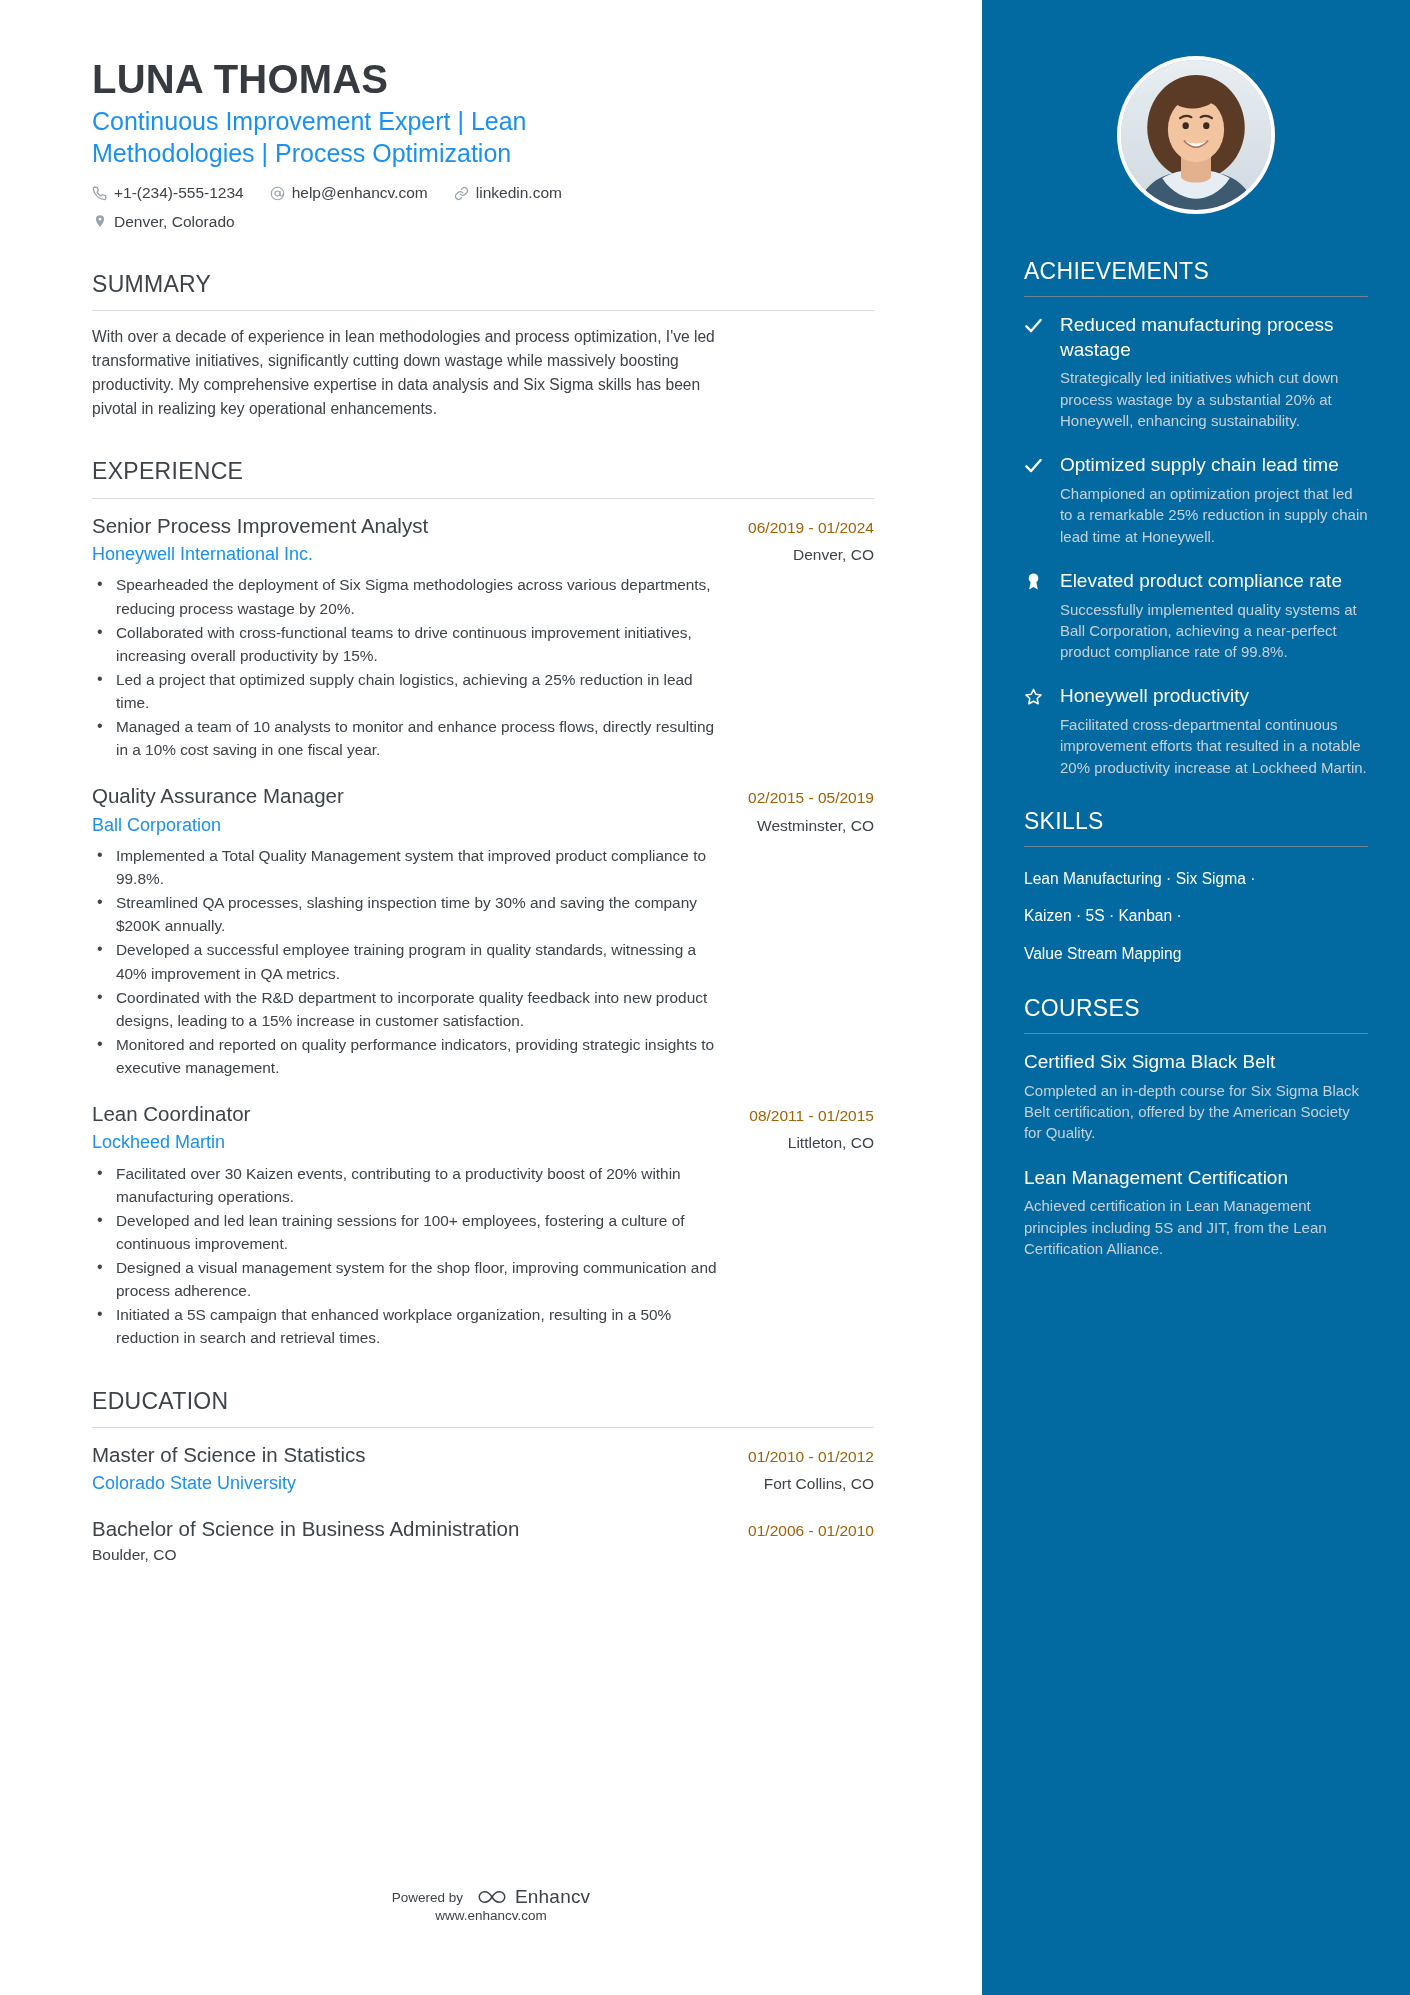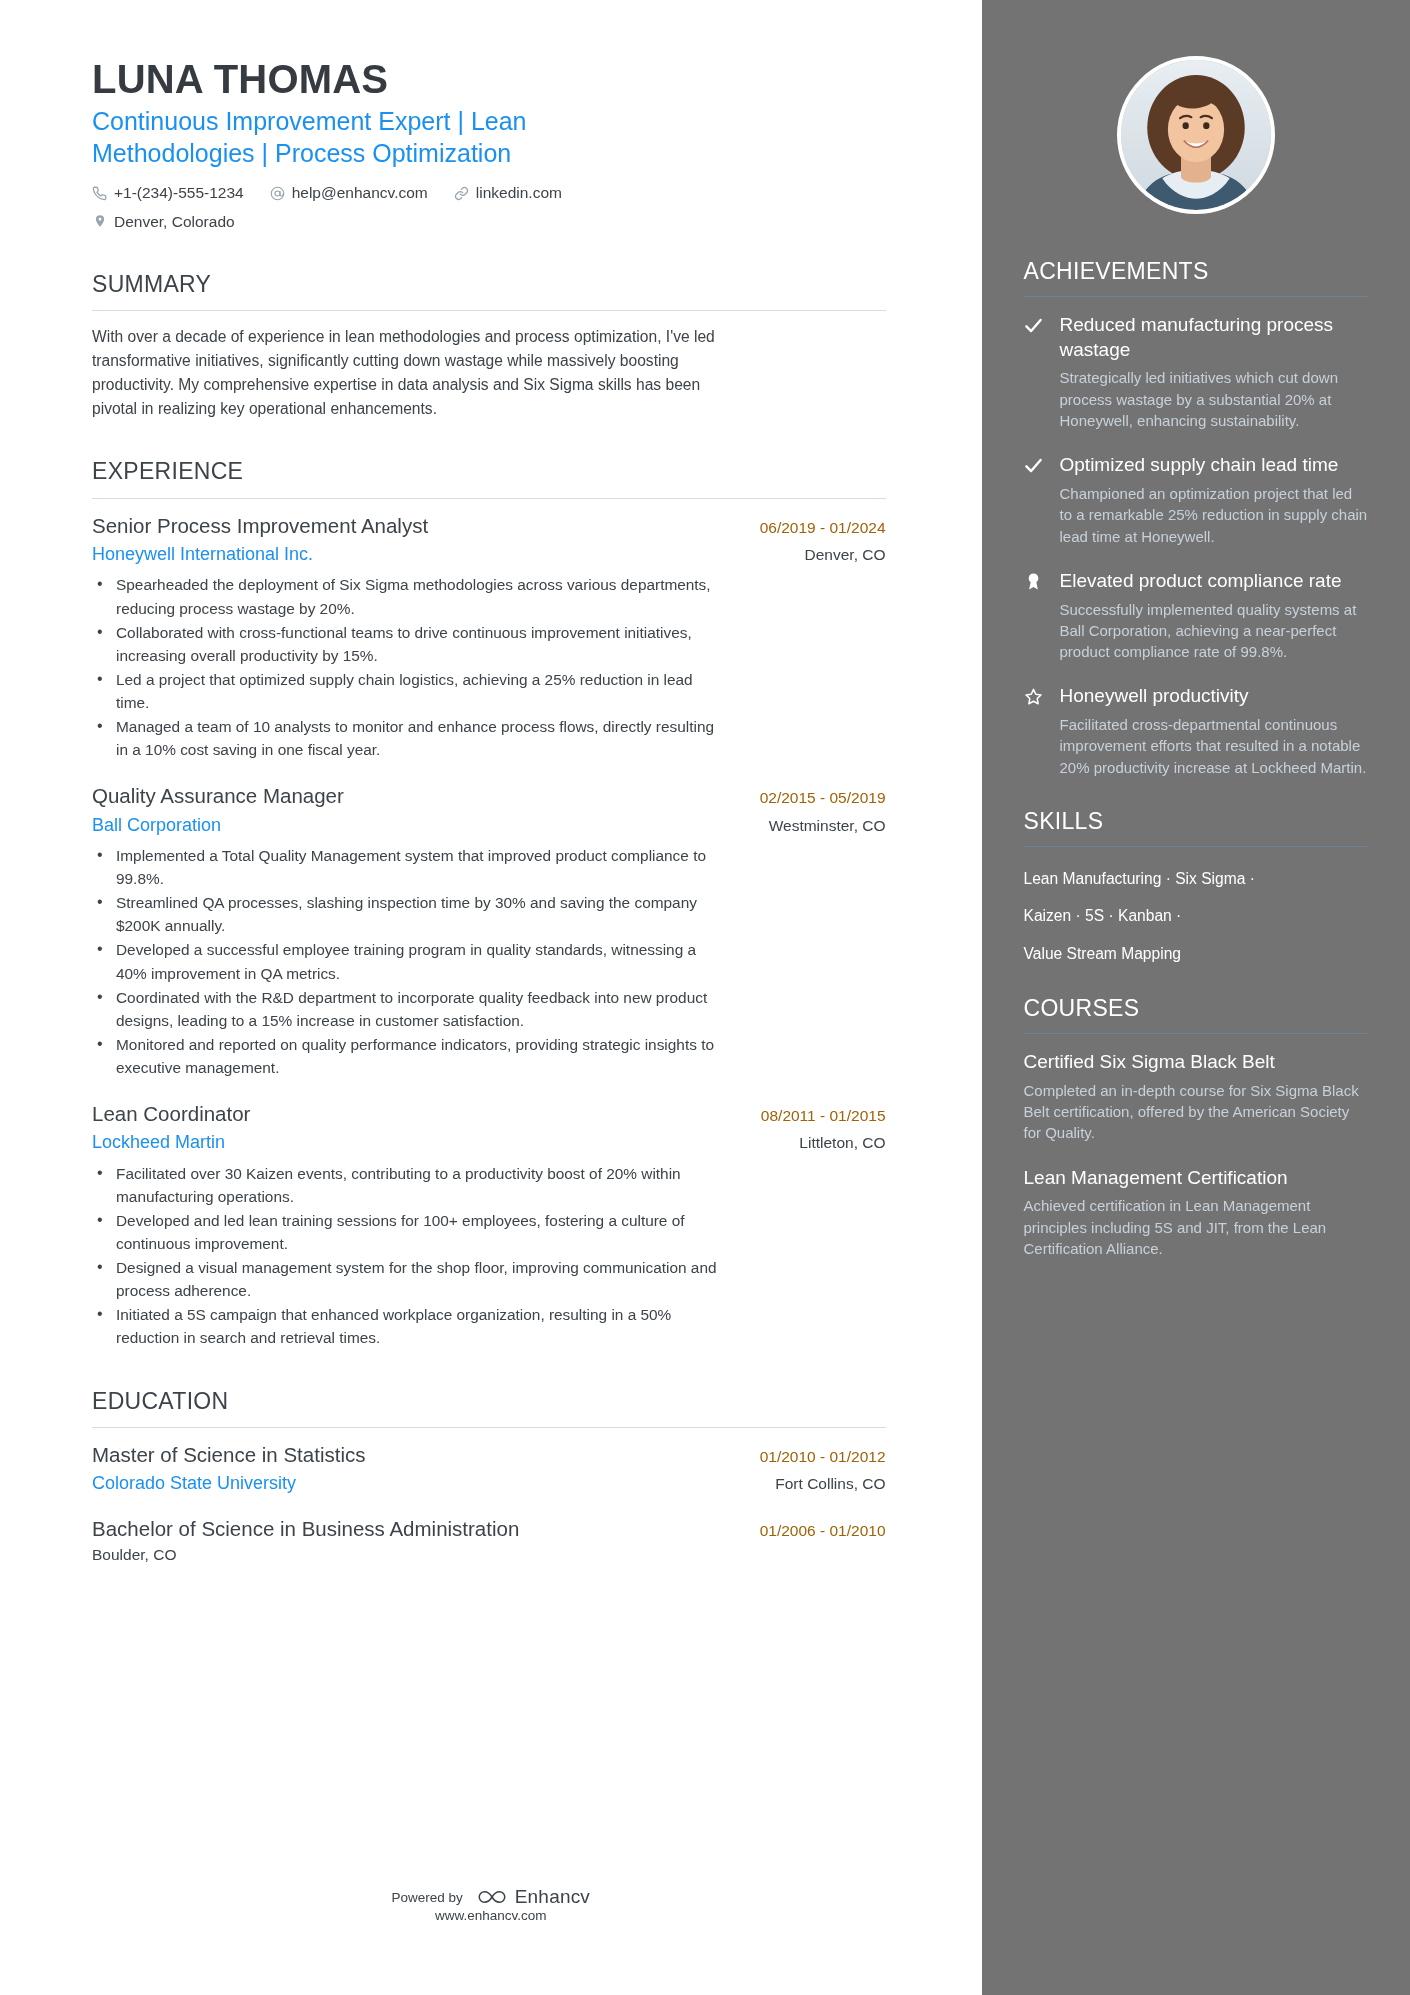--- a/index.html
+++ b/index.html
@@ -15,21 +15,21 @@
     width: 1410px;
     height: 1995px;
     display: flex;
     background: #ffffff;
     overflow: hidden;
   }
 
   
   .main-col {
     width: 1115px;
-    padding: 56px 4px 0 0;
+    padding: 56px 16px 0 0;
     position: relative;
   }
   .main-inner { padding: 0 92px 0 92px; }
 
   .name {
     font-size: 40px;
     font-weight: 700;
     letter-spacing: 0.2px;
     color: #353b41;
     line-height: 1.16;
@@ -190,21 +190,21 @@
     letter-spacing: 0.2px;
   }
   .footer-url {
     font-size: 13.5px;
     color: #3c4349;
   }
 
   
   .side-col {
     width: 487px;
-    background: #737373;
+    background: #0369a1;
     color: #ffffff;
     padding: 0 0 0 0;
     position: relative;
   }
   .side-inner { padding: 0 42px 0 42px; }
 
   .avatar-wrap {
     display: flex;
     justify-content: center;
     padding-top: 56px;

